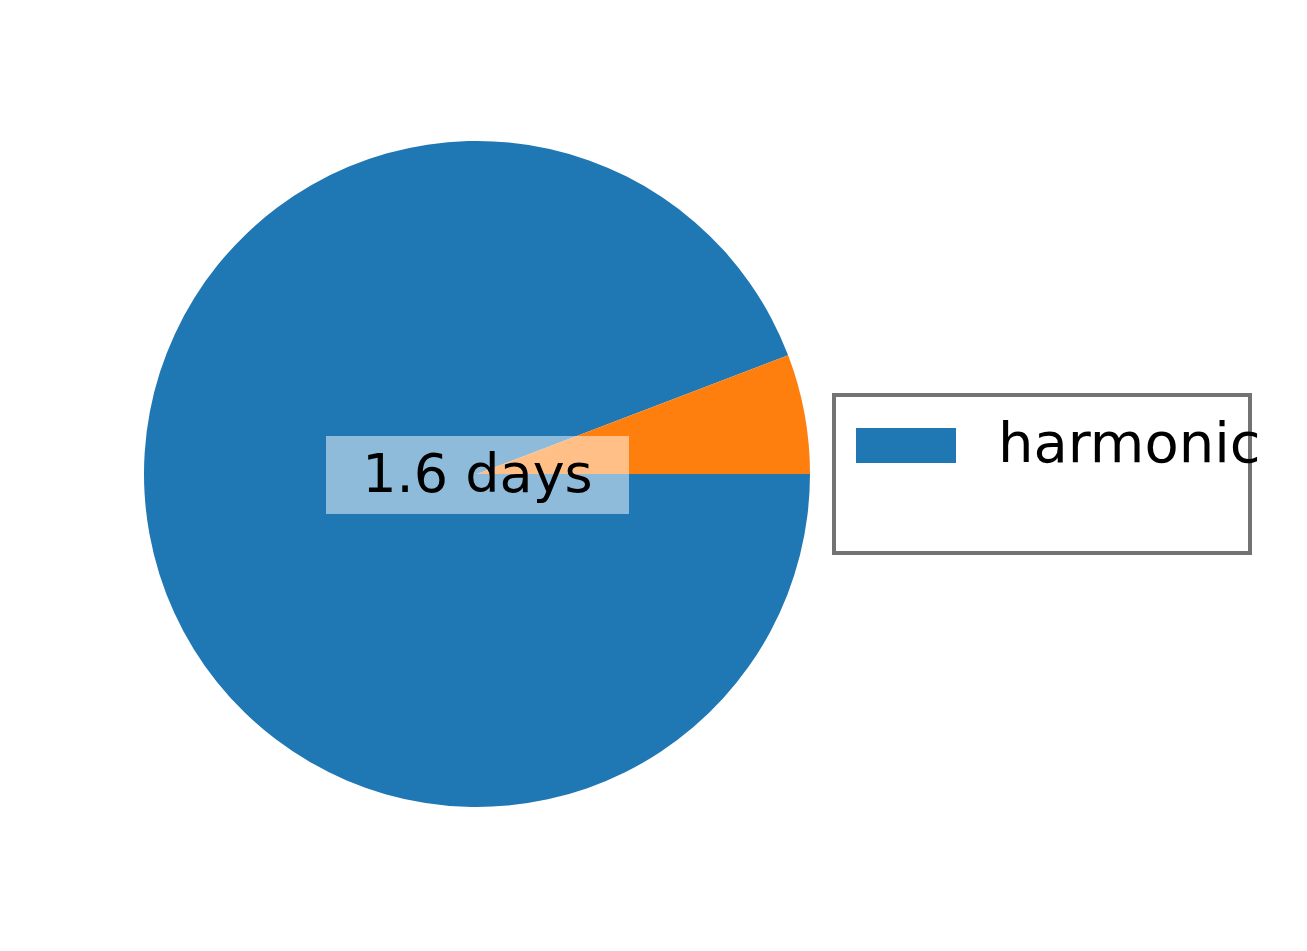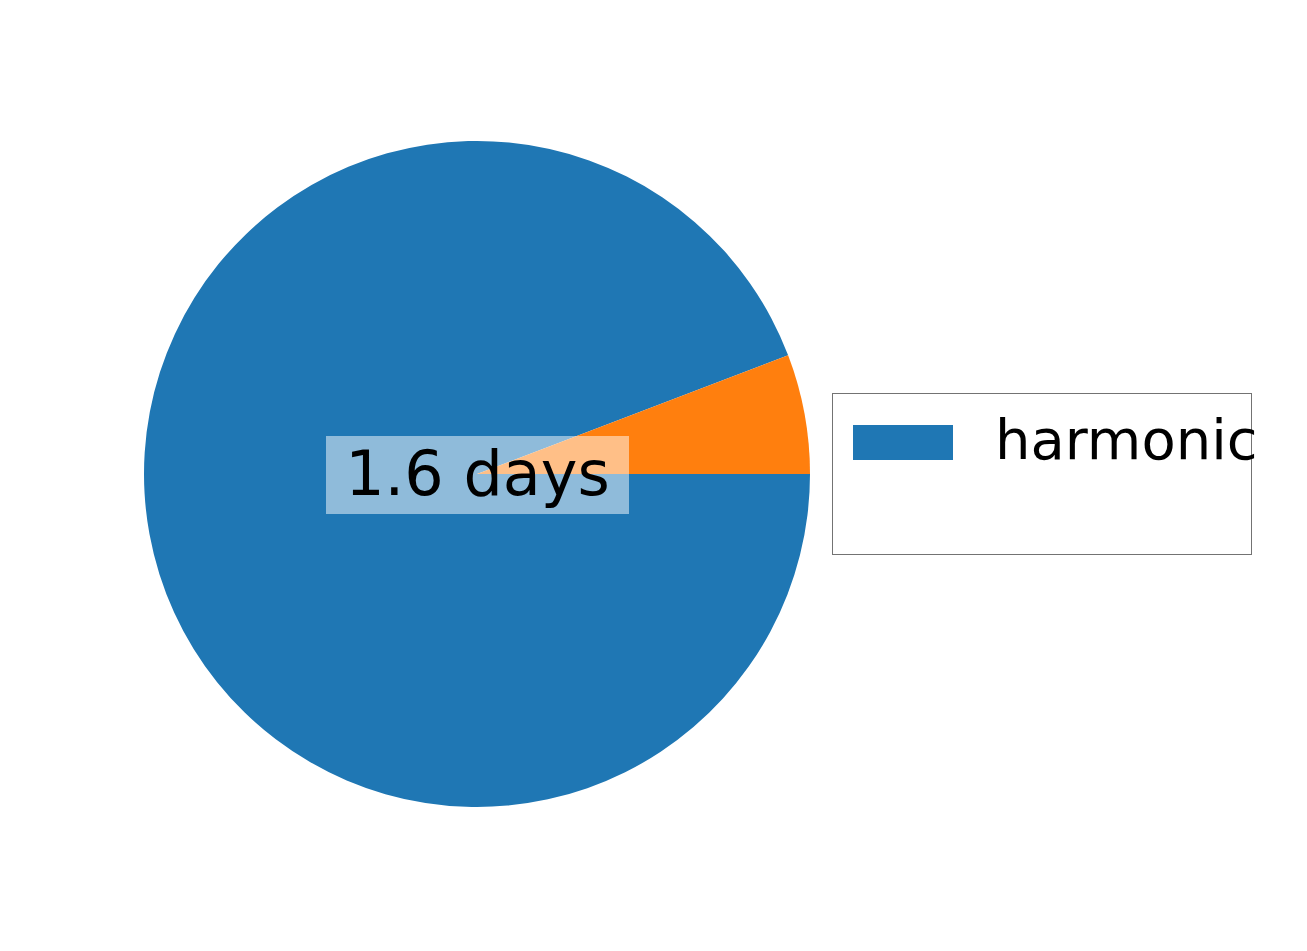--- a/index.html
+++ b/index.html
@@ -39,36 +39,36 @@
     width: 303px;
     height: 78px;
     display: flex;
     align-items: center;
     justify-content: center;
     background: rgba(255, 255, 255, 0.5);
     box-sizing: border-box;
   }
   #pie-label .label-text {
     font-family: "DejaVu Sans", sans-serif;
-    font-size: 62px;
+    font-size: 54px;
     line-height: 1;
     color: #000000;
     white-space: nowrap;
     letter-spacing: 0px;
     transform: translateY(-1px);
   }
   
   #legend {
     position: absolute;
     left: 832px;
     top: 393px;
     width: 420px;
     height: 162px;
     background: #ffffff;
-    border: 1px solid #737373;
+    border: 4px solid #737373;
     box-sizing: border-box;
     padding: 0;
   }
   #legend-rows {
     position: absolute;
     left: 20px;
     top: 16px;
     right: 0;
     bottom: 0;
   }

